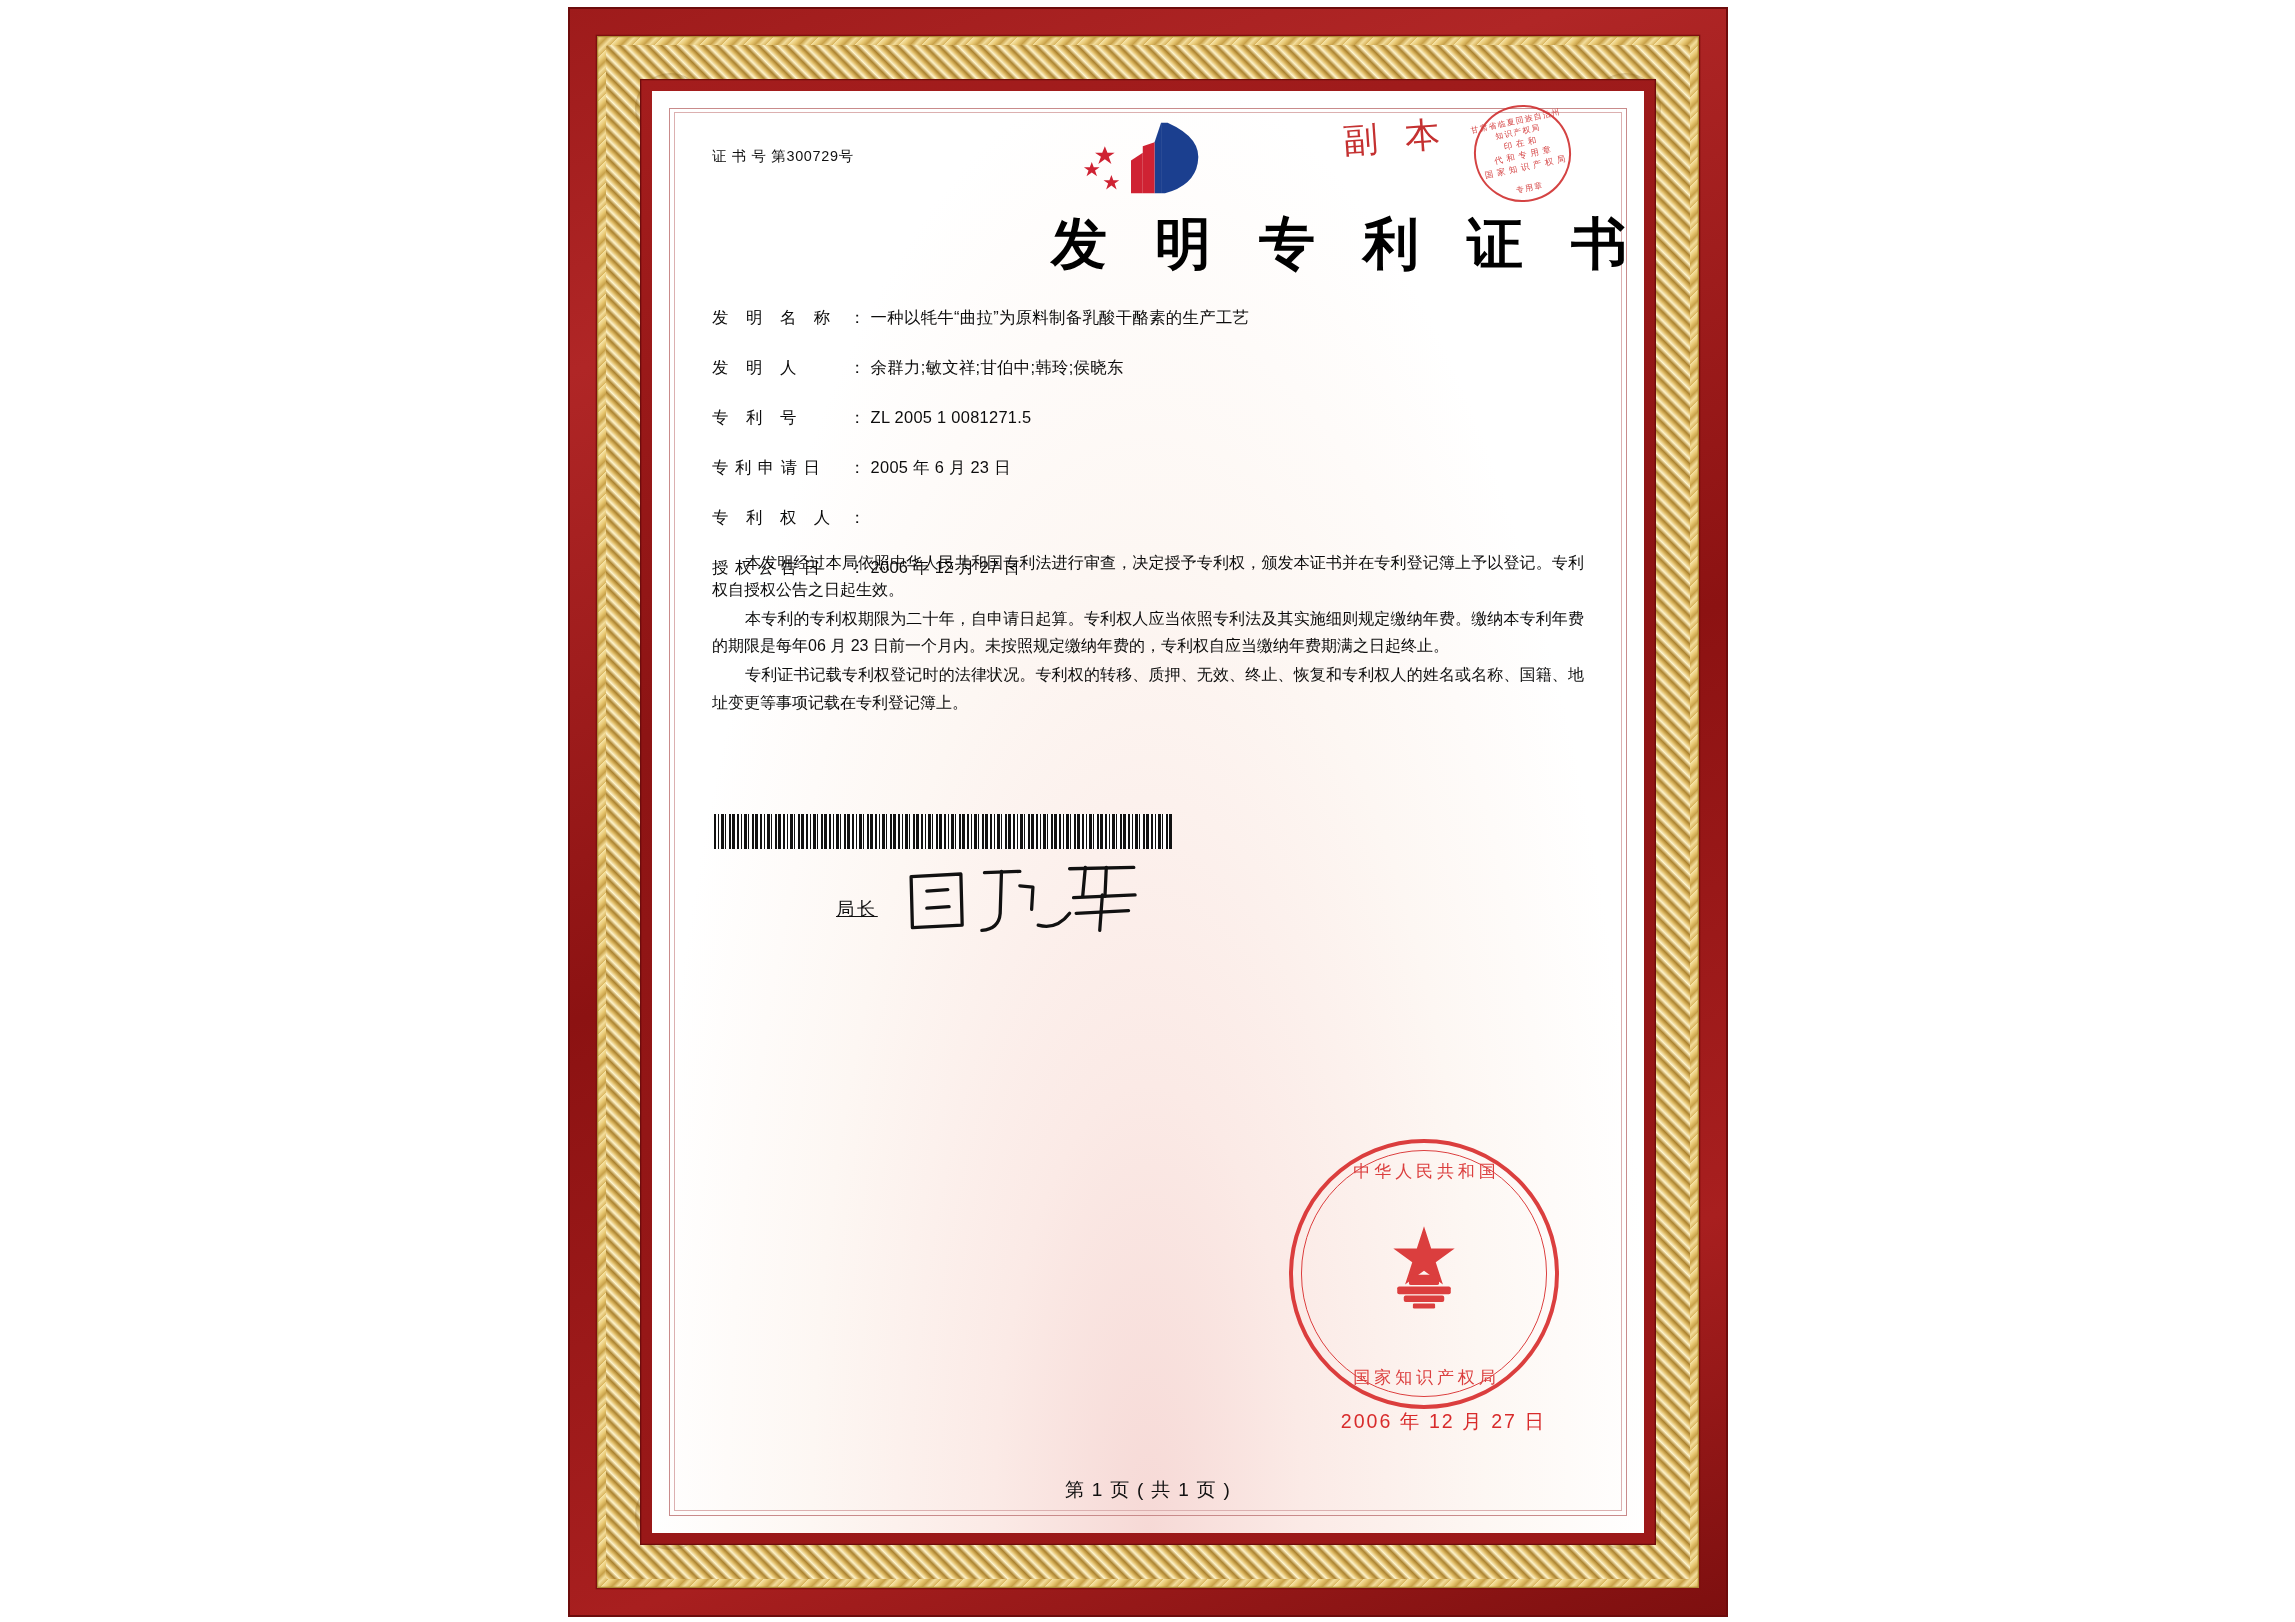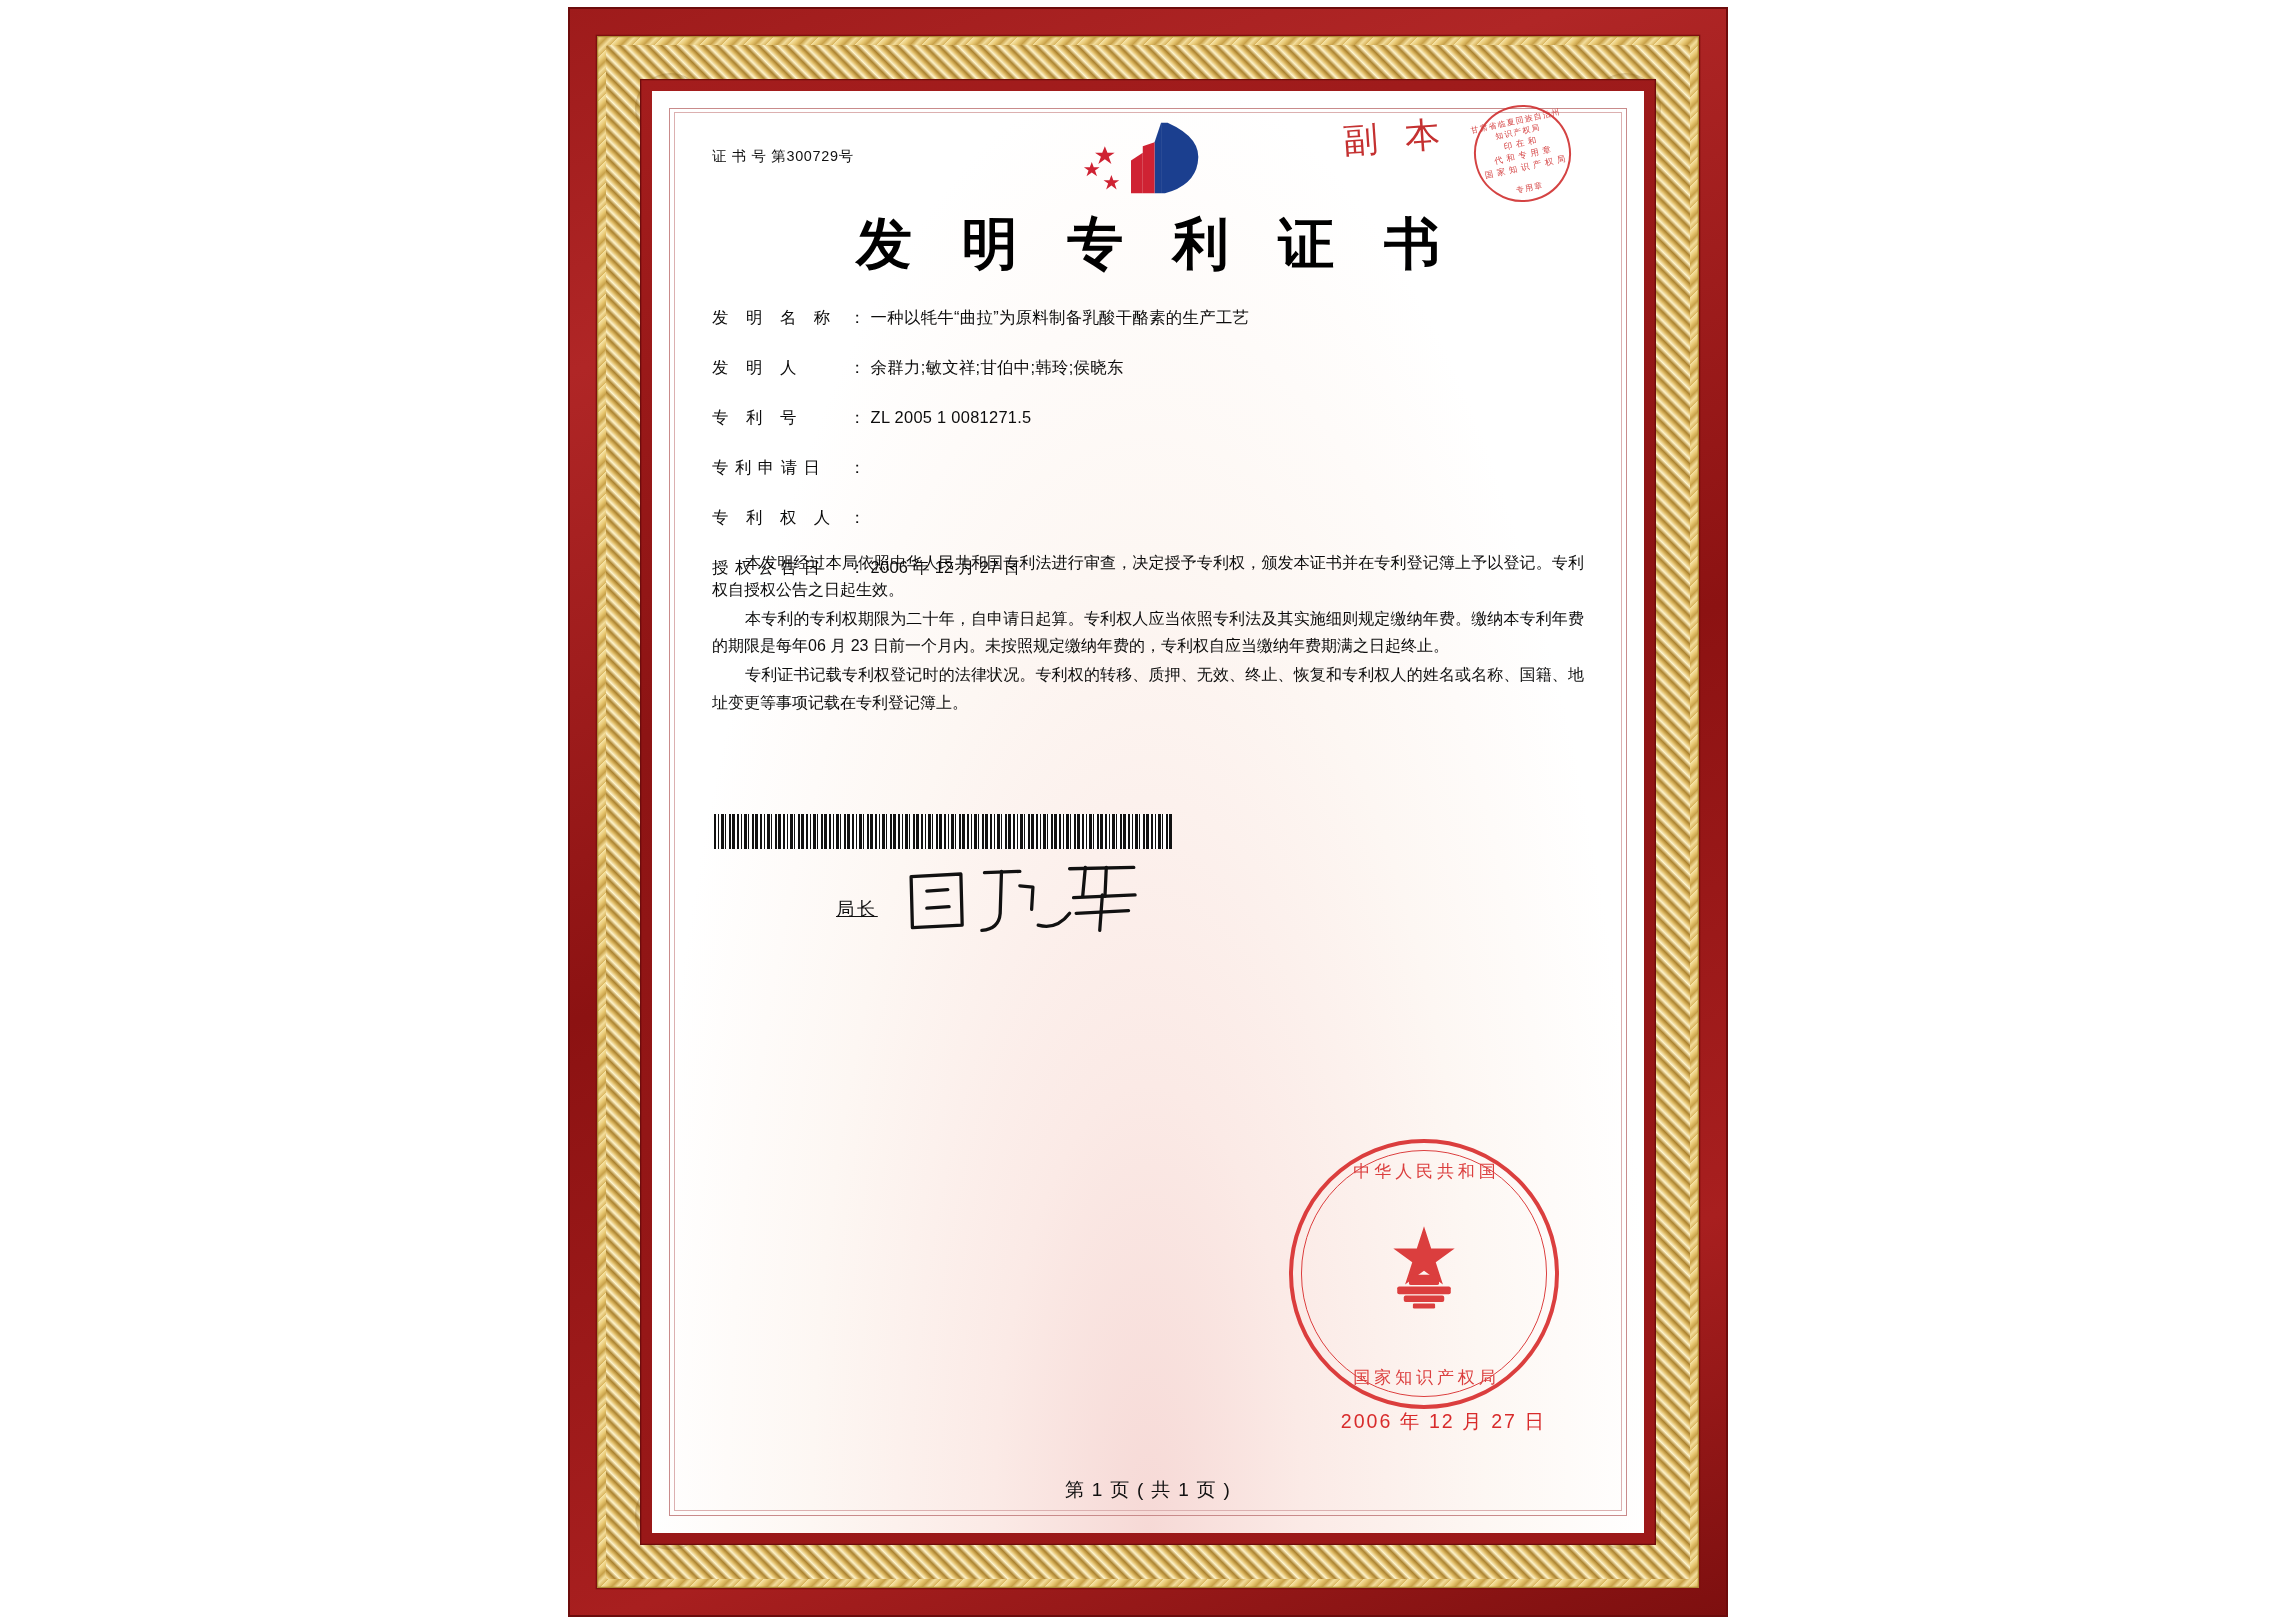--- a/index.html
+++ b/index.html
@@ -172,22 +172,22 @@
     left: 0; right: 0; bottom: 6.5px;
     text-align: center;
     font-size: 7.9px;
     letter-spacing: 1.3px;
   }
 
   .main-title {
     position: absolute;
     left: 0; right: 0;
     top: 116px;
-    text-align: center;
-    font-family: Liberation Sans, sans-serif;
+    text-align: right;
+    font-family: Liberation Serif, serif;
     font-weight: bold;
     font-size: 56px;
     letter-spacing: 17px;
     color: #000000;
     text-indent: 17px;
   }
 
   .fields {
     position: absolute;
     left: 60px;
@@ -386,20 +386,21 @@
 
         <div class="field-row">
           <span class="field-label">专 利 号</span>
           <span class="field-colon">：</span>
           <span class="field-value">ZL 2005 1 0081271.5</span>
         </div>
 
         <div class="field-row">
           <span class="field-label">专利申请日</span>
           <span class="field-colon">：</span>
+          <span class="field-value">2005 年 6 月 23 日</span>
         </div>
 
         <div class="field-row">
           <span class="field-label">专 利 权 人</span>
           <span class="field-colon">：</span>
         </div>
 
         <div class="field-row">
           <span class="field-label">授权公告日</span>
           <span class="field-colon">：</span>

